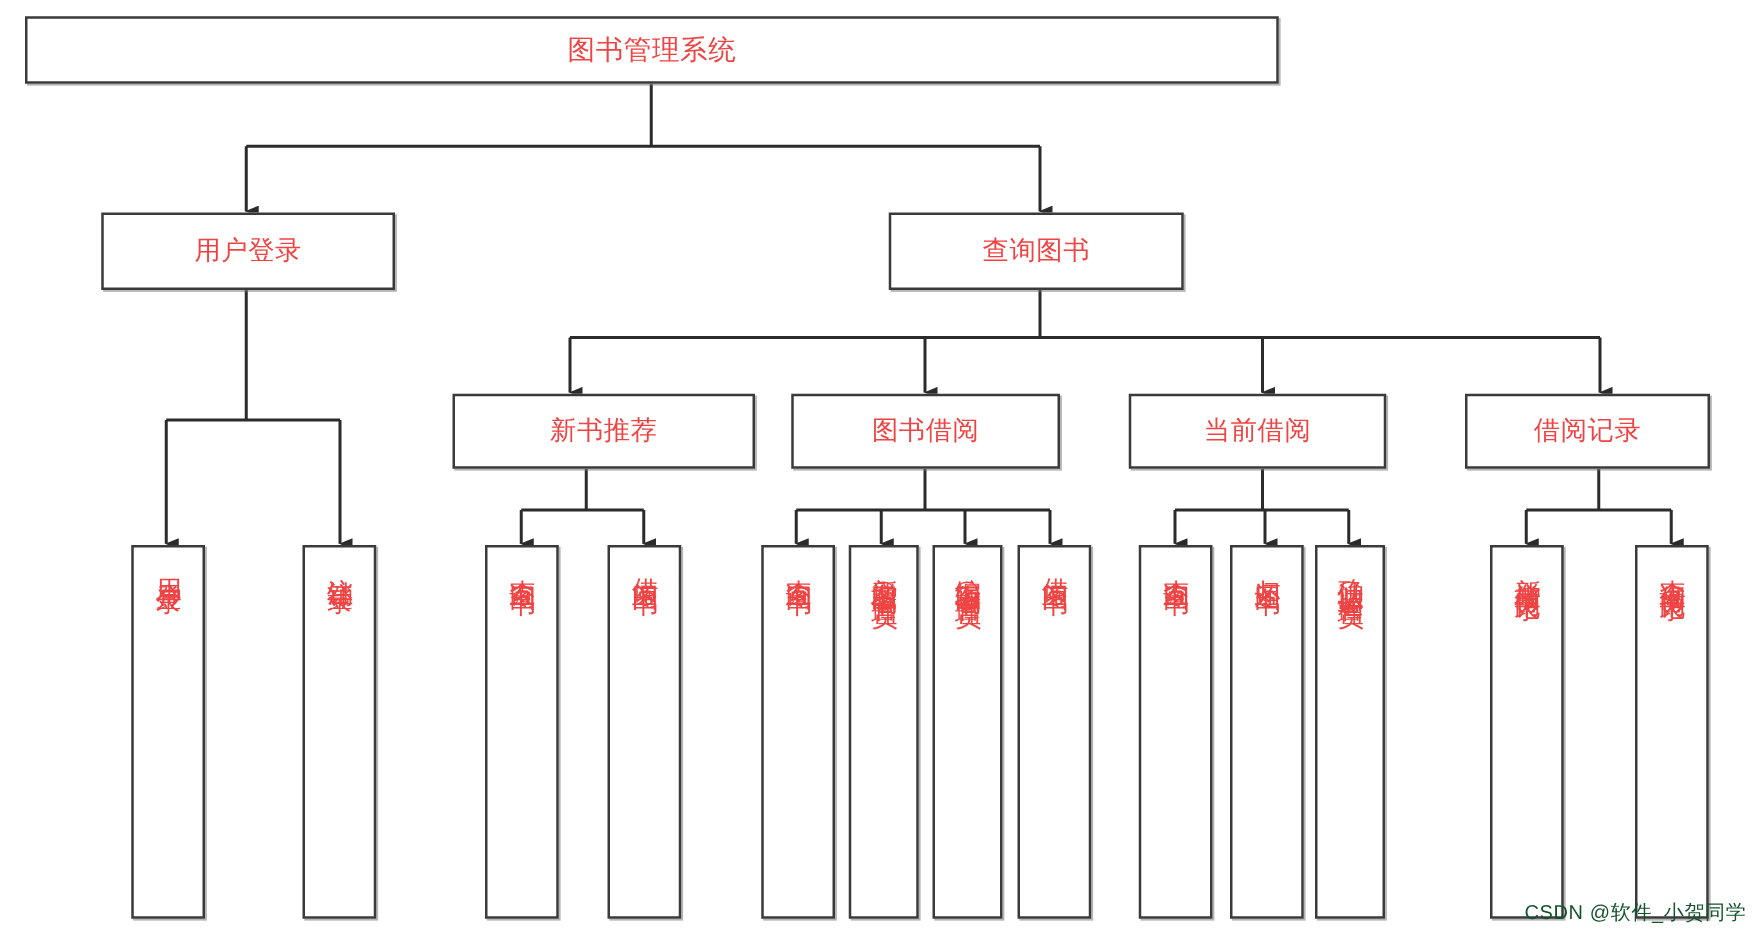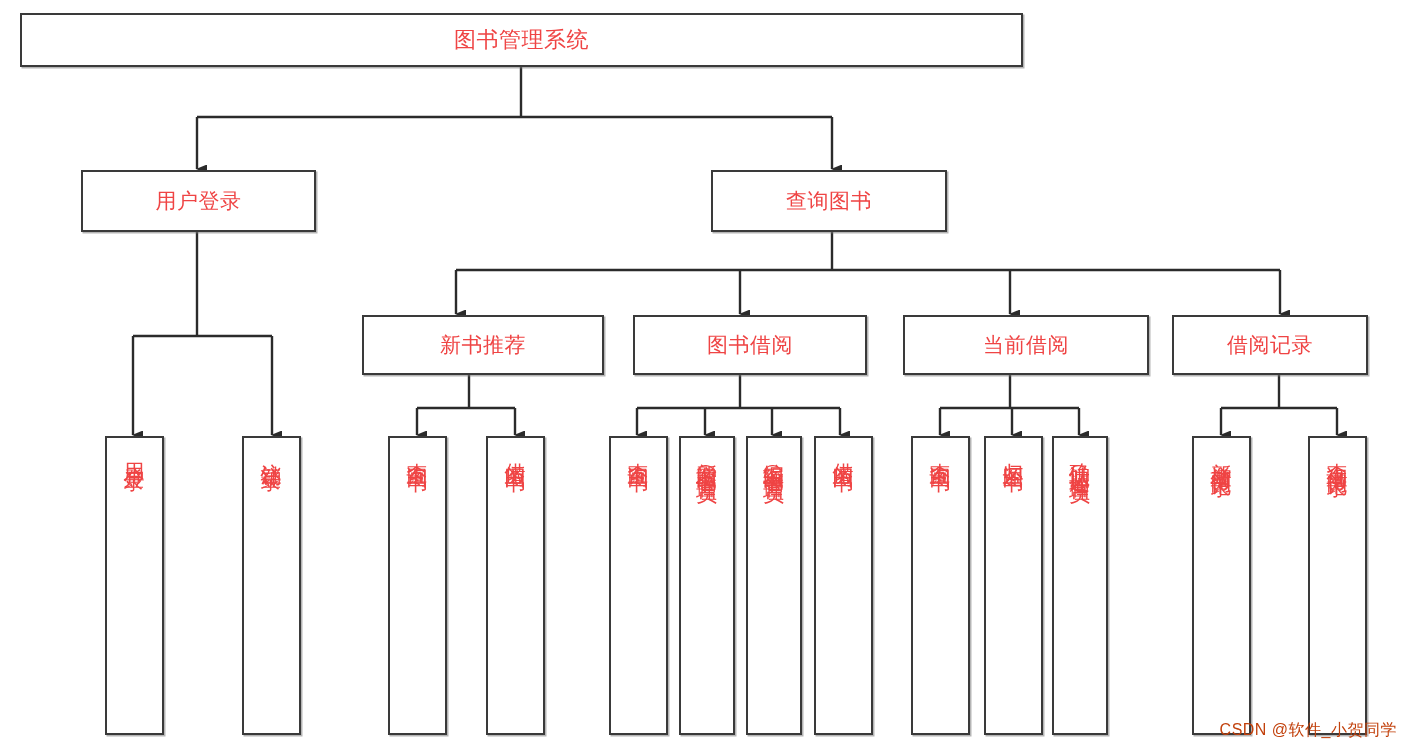--- a/index.html
+++ b/index.html
@@ -57,21 +57,21 @@
     font-size: 21px;
     letter-spacing: 3px;
     line-height: 1;
   }
   .node.root .node-label { font-size: 22px; }
   .watermark {
     position: absolute;
     right: 8px;
     bottom: 6px;
     font-size: 16px;
-    color: #c2410c;
+    color: #14532d;
     letter-spacing: 0.5px;
     white-space: nowrap;
   }
 </style>
 </head>
 <body>
 
 <div id="diagram-root">
 
   <svg id="edge-layer" viewBox="0 0 1405 747" width="1405" height="747" aria-hidden="true">
@@ -123,24 +123,24 @@
       </div>
       <div class="node horizontal" style="left: 81px; top: 170px; width: 235px; height: 62px;">
         <span class="node-label">用户登录</span>
       </div>
       <div class="node horizontal" style="left: 711px; top: 170px; width: 236px; height: 62px;">
         <span class="node-label">查询图书</span>
       </div>
       <div class="node horizontal" style="left: 362px; top: 315px; width: 242px; height: 60px;">
         <span class="node-label">新书推荐</span>
       </div>
-      <div class="node horizontal" style="left: 633px; top: 315px; width: 234px; height: 60px;">
+      <div class="node horizontal" style="left: 633px; top: 315px; width: 215px; height: 60px;">
         <span class="node-label">图书借阅</span>
       </div>
-      <div class="node horizontal" style="left: 903px; top: 315px; width: 246px; height: 60px;">
+      <div class="node horizontal" style="left: 903px; top: 315px; width: 206px; height: 60px;">
         <span class="node-label">当前借阅</span>
       </div>
       <div class="node horizontal" style="left: 1172px; top: 315px; width: 196px; height: 60px;">
         <span class="node-label">借阅记录</span>
       </div>
       <div class="node vertical" style="left: 105px; top: 436px; width: 59px; height: 299px;">
         <span class="node-label">用户登录</span>
       </div>
       <div class="node vertical" style="left: 242px; top: 436px; width: 59px; height: 299px;">
         <span class="node-label">注销登录</span>

